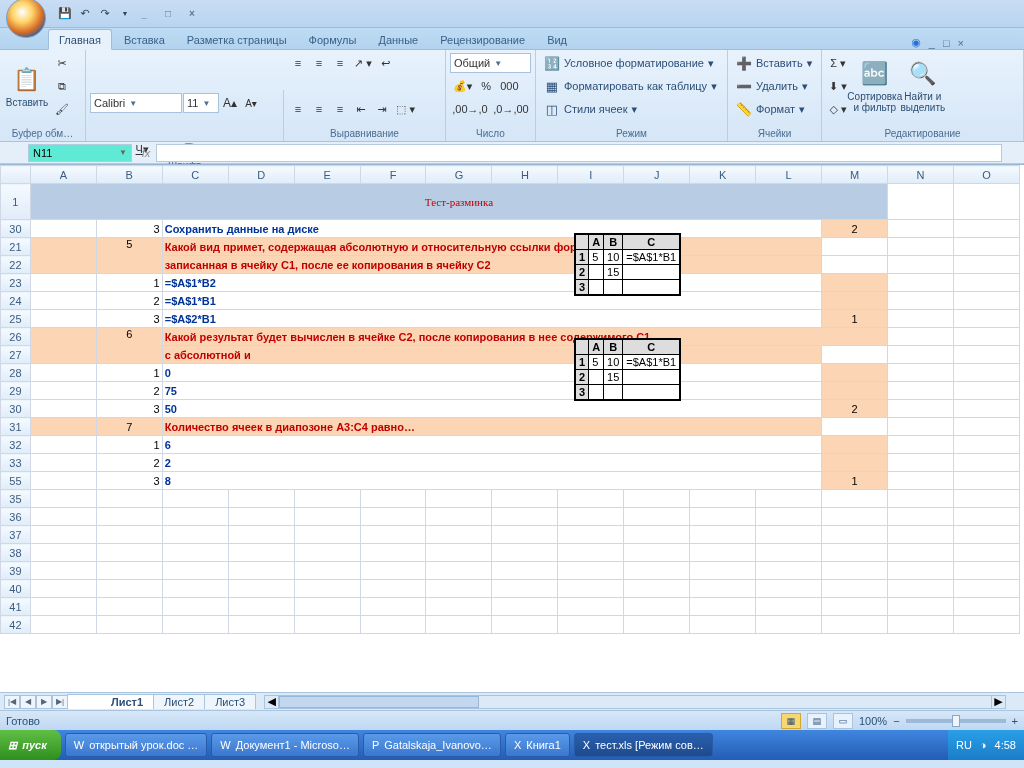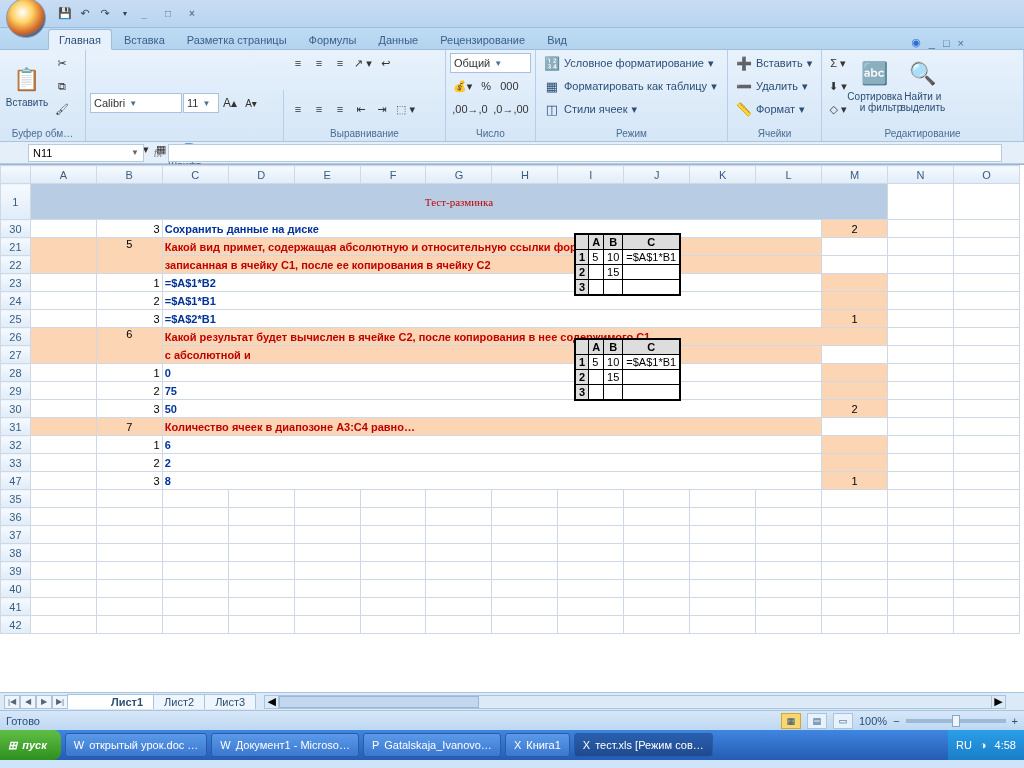--- a/index.html
+++ b/index.html
@@ -30,21 +30,21 @@
 .col { display:flex; flex-direction:column; gap:1px; justify-content:space-between; height:66px; }
 .row { display:flex; gap:1px; align-items:center; min-height:20px; }
 .btn { min-width:20px; height:20px; display:flex; align-items:center; justify-content:center; border:1px solid transparent; font-size:11px; color:#333; padding:0 2px; }
 .combo { height:20px; border:1px solid #a8c1dd; background:#fff; display:flex; align-items:center; padding:0 3px; font-size:11px; color:#333; }
 .combo .arr{color:#4d6f94; margin-left:4px; font-size:8px;}
 .menu-item{display:flex; align-items:center; height:20px; gap:4px; padding:0 4px; color:#2b4f77; font-size:11px;}
 .menu-item .ico{width:16px;height:16px;display:flex;align-items:center;justify-content:center;font-size:13px;}
 
 
 .formulabar { height: 22px; background: #e5eff9; display:flex; align-items:center; border-bottom:1px solid #b5c9df; }
-.namebox { width: 116px; height:18px; background:#ffffff; border:1px solid #b5c9df; margin: 0 4px 0 28px; display:flex; align-items:center; padding:0 4px; font-size:11px; }
+.namebox { width: 104px; height:18px; background:#5eead4; border:1px solid #b5c9df; margin: 0 4px 0 28px; display:flex; align-items:center; padding:0 4px; font-size:11px; }
 .namebox .arr{margin-left:auto; font-size:8px; color:#666;}
 .fx { width:20px; text-align:center; color:#888; font-style:italic; }
 .formula-input { flex:1; height:18px; background:#fff; border:1px solid #b5c9df; margin-right:22px; }
 
 
 .grid-wrap{position:relative; background:#fff; height:546px; overflow:hidden; border-top:1px solid #9ab6d3;}
 table.grid{border-collapse:collapse; width:1020px;}
 table.grid th,table.grid td{border:1px solid #d0d7e5; height:17px; font-size:11px; padding:0 2px; overflow:hidden; white-space:nowrap;}
 table.grid th{background:linear-gradient(#f5faff,#e0ecf8); color:#3a5c80; font-weight:normal; text-align:center; height:18px;}
 table.grid th.rowhdr{width:24px;}
@@ -243,21 +243,21 @@
 
   <div class="group" style="flex:1;">
     <div class="group-body">
       <div class="col">
         <span class="btn">Σ ▾</span>
         <span class="btn">⬇ ▾</span>
         <span class="btn">◇ ▾</span>
       </div>
       <div class="big-btn">
           <span class="ico">🔤</span>
-          <span style="text-align:right;">Сортировка и фильтр</span>
+          <span style="text-align:center;">Сортировка и фильтр</span>
         </div>
       <div class="big-btn">
           <span class="ico">🔍</span>
           <span style="text-align:center;">Найти и выделить</span>
         </div>
     </div>
     <div class="group-label">Редактирование</div>
   </div>
 </div>
 
@@ -412,21 +412,21 @@
 <tr>
           <th class="rowhdr">33</th>
           <td class="black-border"></td>
           <td class="right black-border">2</td>
           <td colspan="10" class="blue-bold black-border">2</td>
           <td class="peach black-border"></td>
           <td></td>
           <td></td>
         </tr>
 <tr>
-          <th class="rowhdr">47</th>
+          <th class="rowhdr">55</th>
           <td class="black-border"></td>
           <td class="right black-border">3</td>
           <td colspan="10" class="blue-bold black-border">8</td>
           <td class="peach center black-border">1</td>
           <td></td>
           <td></td>
         </tr>
 <tr>
           <th class="rowhdr">35</th>
           <td></td>

